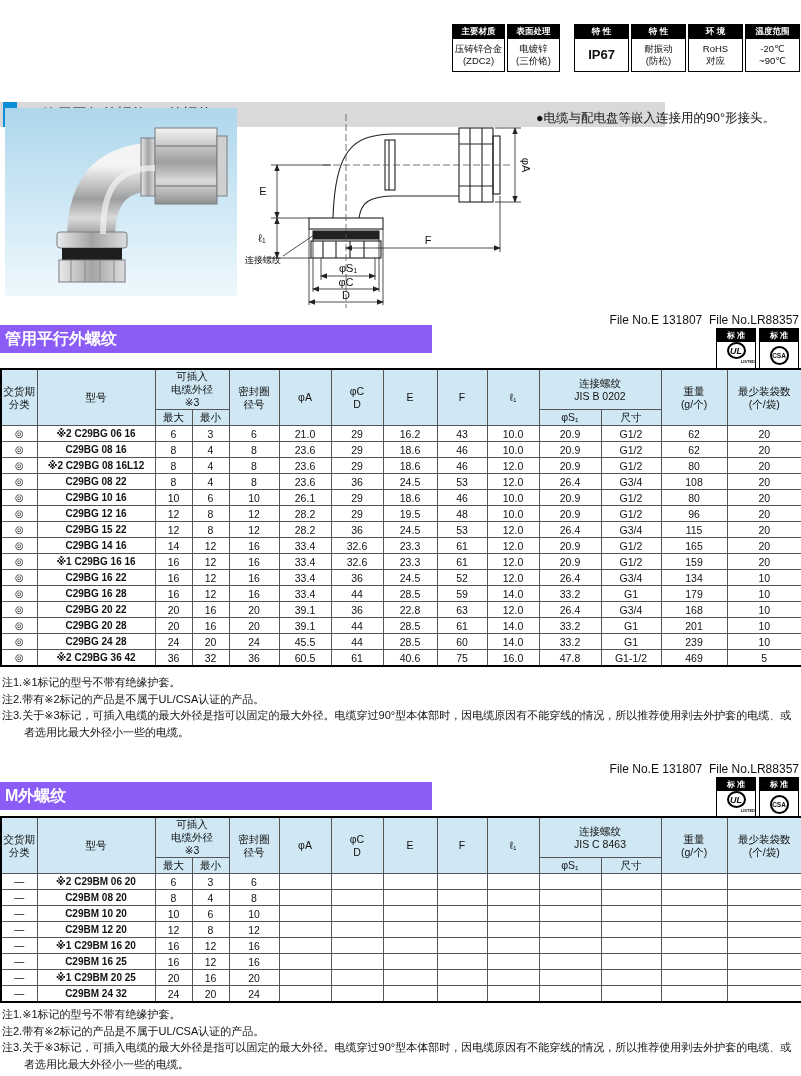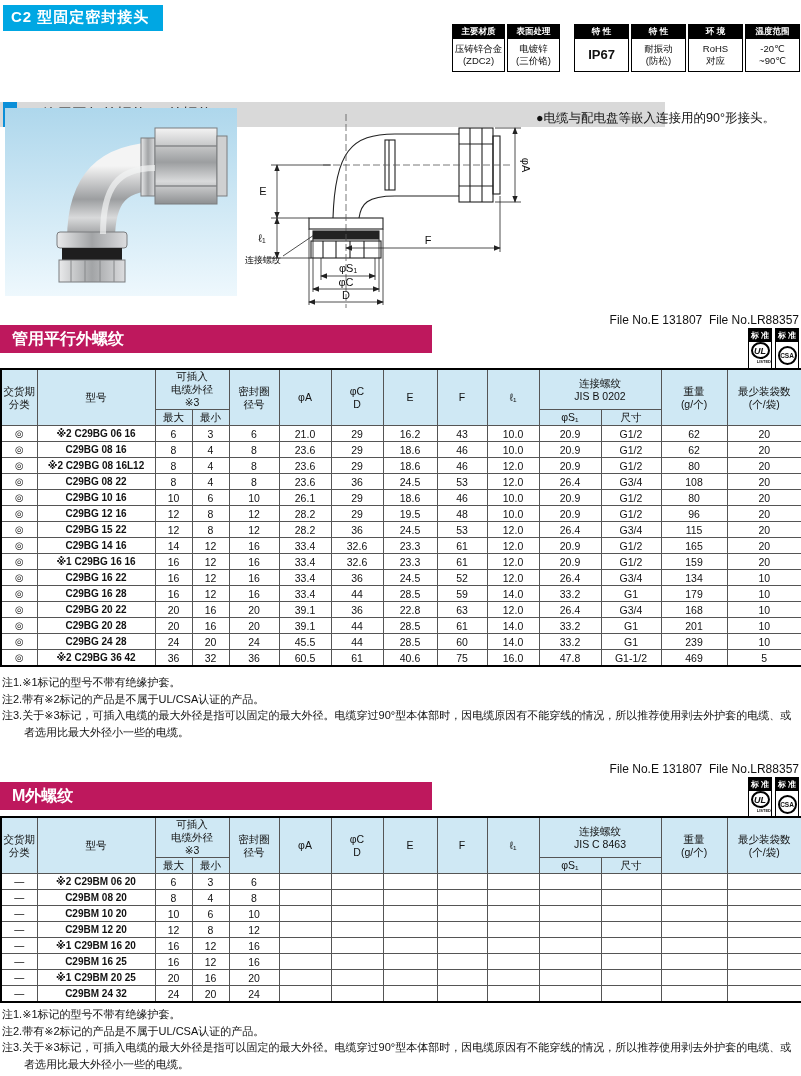--- a/index.html
+++ b/index.html
@@ -28,31 +28,31 @@
   
   .intro{ position:absolute; left:0; top:100px; width:801px; height:212px;}
   .photo{ position:absolute; left:5px; top:8px;}
   .drawing{ position:absolute; left:243px; top:0;}
   .bullet{ position:absolute; left:536px; top:10px; width:262px; font-size:12.5px;}
 
   
   .section{ position:absolute; left:0; width:801px;}
   #sec1{ top:313px;}
   #sec2{ top:756px;}
-  .secbar{ position:absolute; left:0; background:#be185d; color:#fff; font-weight:bold;
-           font-size:16px; width:432px; height:28px; line-height:28px; padding-left:12px;}
+  .secbar{ position:absolute; left:0; background:#8b5cf6; color:#fff; font-weight:bold;
+           font-size:16px; width:432px; height:28px; line-height:28px; padding-left:5px;}
   #sec1 .secbar{ top:12px;}
   #sec2 .secbar{ top:26px;}
 
   .certs{ position:absolute; right:2px; text-align:right;}
   #sec1 .certs{ top:0;}
   #sec2 .certs{ top:6px;}
   .fileno{ font-size:12px; margin-bottom:1px; white-space:pre;}
   .marks{ display:flex; justify-content:flex-end;}
-  .mark{ border:1px solid #000; width:24px; margin-left:3px; background:#fff;}
+  .mark{ border:1px solid #000; width:40px; margin-left:3px; background:#fff;}
   .mark .ml{ background:#000; color:#fff; font-size:8px; font-weight:bold; text-align:center; padding:1px 0; white-space:pre;}
   .mark .mb{ height:26px; display:flex; align-items:center; justify-content:center;flex-direction:column;}
   .ulc{ width:19px; height:19px; border:2px solid #000; border-radius:50%; font-size:9px; font-weight:bold;
         font-style:italic; display:flex; align-items:center; justify-content:center;}
   .ulsub{ font-size:4px; font-weight:bold; margin-left:1px; align-self:flex-end; margin-bottom:4px;}
   .csac{ width:19px; height:19px; border:2px solid #000; border-radius:50%; font-size:6.5px; font-weight:bold;
          display:flex; align-items:center; justify-content:center;}
 
   
   table{ position:absolute; left:0; border-collapse:collapse; table-layout:fixed; width:801px;
@@ -74,21 +74,20 @@
   #sec2 .notes{ top:250px;}
   .note{ padding-left:22px; text-indent:-22px;}
 
   svg text{ font-family:"Liberation Sans","DejaVu Sans",sans-serif;}
 </style>
 </head>
 <body>
 
 <div class="page">
 
-  <div class="badge">C2 型固定密封接头</div>
   <div class="subbar">
     <div class="accent"></div>
     <div class="subtext">管用平行外螺纹/ M外螺纹</div>
   </div>
 
   <div class="specs">
     <div class="spec">
       <div class="sl">主要材质</div>
       <div class="sv">压铸锌合金
 (ZDC2)</div>

